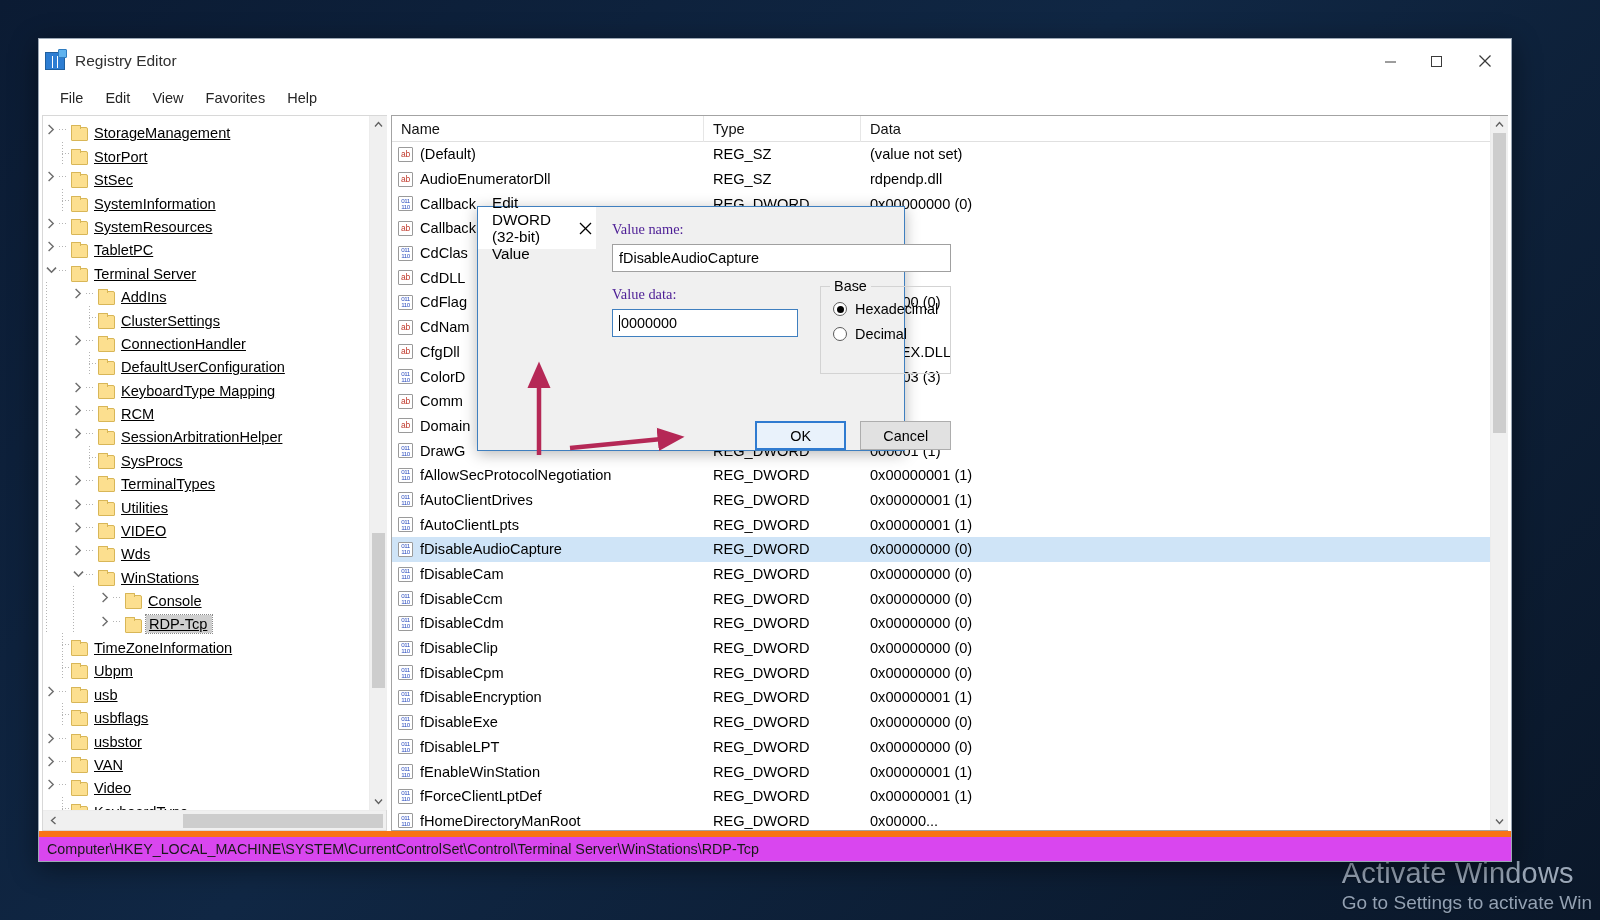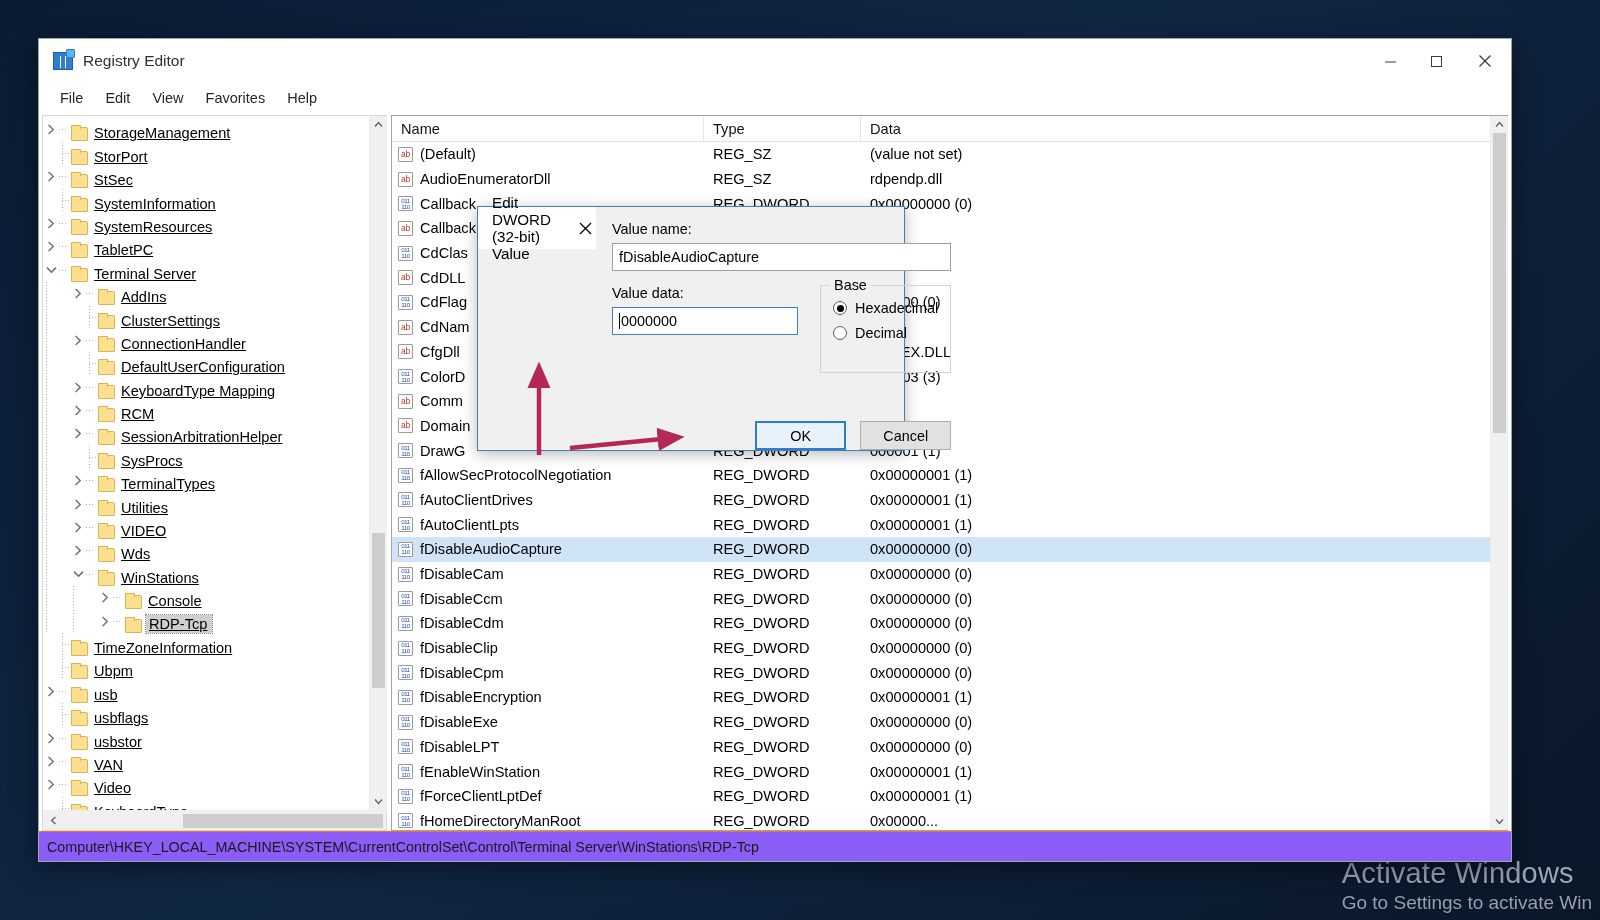--- a/index.html
+++ b/index.html
@@ -30,21 +30,21 @@
     border: 1px solid #9ba7b5;
     box-shadow: 0 6px 26px rgba(0,0,0,.45);
     display: flex; flex-direction: column;
   }
   .titlebar {
     height: 44px; background:#ffffff;
     display:flex; align-items:center;
     flex: 0 0 44px;
     border-bottom: none;
   }
-  .title-left { display:flex; align-items:flex-end; padding-left:14px; gap:10px; }
+  .title-left { display:flex; align-items:flex-end; padding-left:6px; gap:10px; }
   .app-icon {
     width:20px; height:18px; position:relative;
     background:#2d7dd2; border:1px solid #1f5f9f;
   }
   .app-icon::before{
     content:""; position:absolute; left:1px; top:3px; right:1px; bottom:1px;
     background:
       linear-gradient(to right, transparent 32%, #fff 32%, #fff 36%, transparent 36%,
                       transparent 64%, #fff 64%, #fff 68%, transparent 68%),
       linear-gradient(to bottom, transparent 30%, #fff 30%, #fff 36%, transparent 36%,
@@ -207,21 +207,21 @@
   .list-vscroll {
     width:17px; flex:0 0 17px; background:#f0f0f0;
     display:flex; flex-direction:column; align-items:center;
     border-left:1px solid #ececec;
   }
 
   
   .statusbar {
     height:30px; flex:0 0 30px; display:flex; align-items:center;
     padding-left:8px; font-size:14.3px; color:#1a1a1a;
-    border-top:1px solid #f97316; background:#8b5cf6;
+    border-top:6px solid #f97316; background:#d946ef;
   }
 
   
   #edit-dialog {
     position:absolute; left:477px; top:206px;
     width:428px; height:245px;
     background:#f0f0f0;
     border:1px solid #3f7fbf;
     box-shadow:0 3px 14px rgba(0,0,0,.28);
     display:flex; flex-direction:row;
@@ -230,21 +230,21 @@
   .dlg-title {
     height:42px; flex:0 0 42px; background:#ffffff;
     display:flex; align-items:center; padding-left:14px;
   }
   .dlg-title-text { font-size:15.2px; color:#000; }
   .dlg-close {
     margin-left:auto; width:45px; height:42px;
     display:flex; align-items:center; justify-content:center; color:#000;
   }
   .dlg-body { flex:1; padding:14px 16px 0 16px; position:relative; }
-  .fld-label { font-size:14.4px; color:#000000; margin-bottom:6px; }
+  .fld-label { font-size:14.4px; color:#4c1d95; margin-bottom:6px;font-family:Liberation Serif, serif; }
   .txtinput {
     height:28px; background:#fff; border:1px solid #a0a0a0;
     display:flex; align-items:center; padding-left:6px;
     font-size:14.4px; color:#000;
   }
   #value-name-input { width:100%; }
   .row2 { display:flex; margin-top:14px; gap:22px; }
   .col-left { width:186px; }
   #value-data-input {
     border:1px solid #3f7fbf; height:28px; position:relative;

